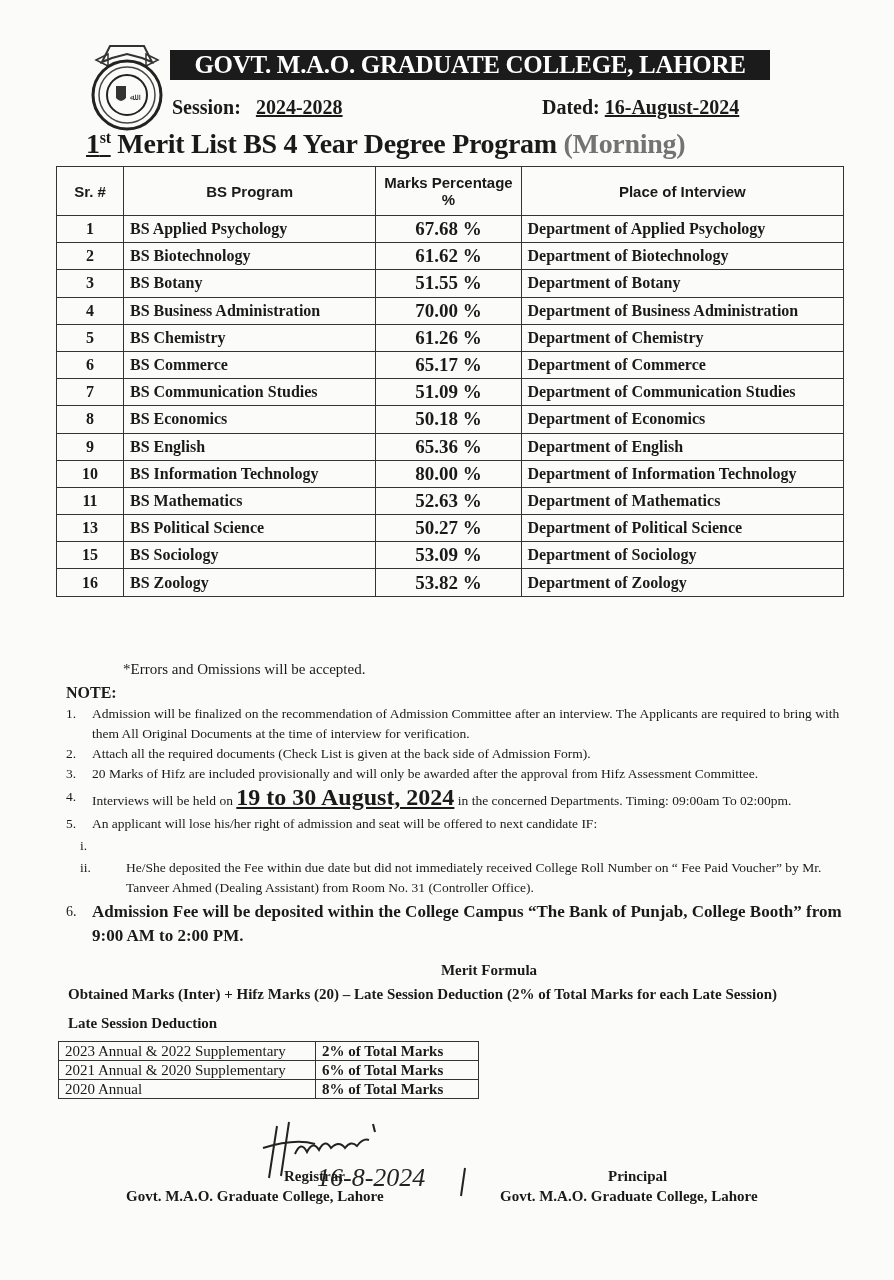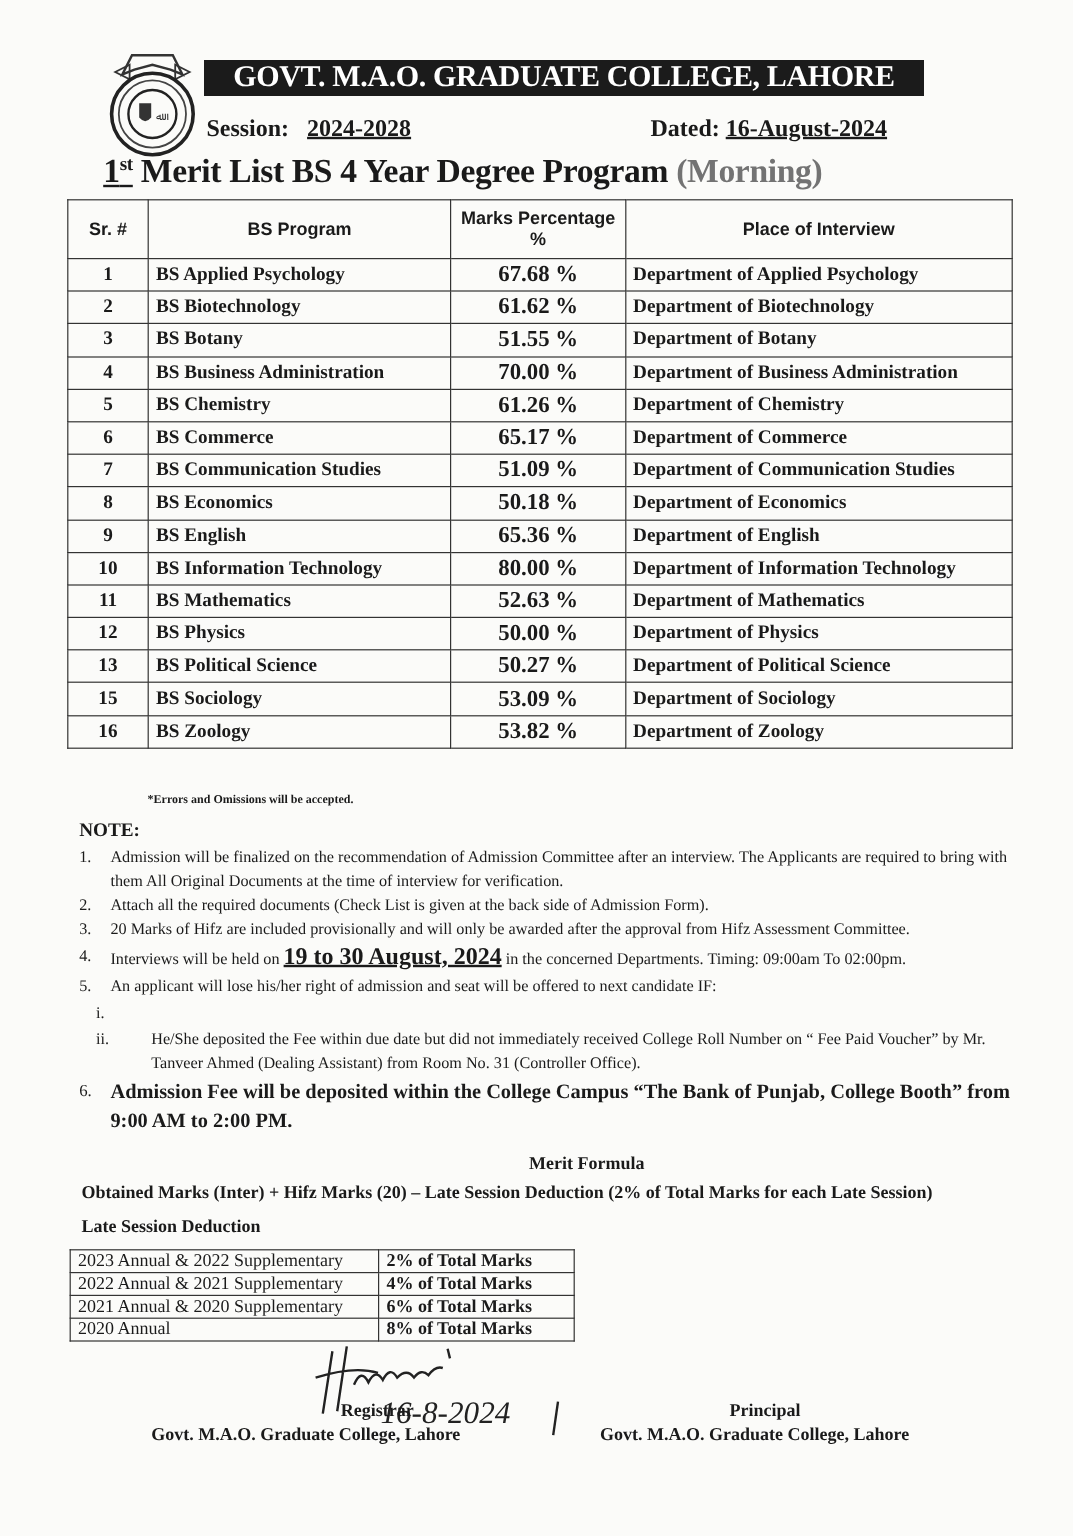--- a/index.html
+++ b/index.html
@@ -29,29 +29,29 @@
   table.merit th, table.merit td { border: 1.6px solid #333; padding: 0 6px; height: 26.2px; }
   table.merit th {
     font-family: "Liberation Sans", sans-serif; font-weight: bold; font-size: 15px;
     height: 48px; text-align: center;
   }
   table.merit td { font-weight: bold; }
   td.c-sr { text-align: center; width: 52px; }
   td.c-prog { width: 232px; margin-top: 10px; }
   td.c-pct { text-align: center; font-size: 19px; width: 128px; }
   td.c-place { width: 300px; }
-  .errors { position: absolute; left: 123px; top: 661px; font-weight: bold; font-size: 10px; }
+  .errors { position: absolute; left: 123px; top: 661px; font-weight: normal; font-size: 15px; }
   .note-h { position: absolute; left: 66px; top: 684px; font-weight: bold; font-size: 16px; }
   .notes { position: absolute; left: 66px; top: 704px; width: 780px; font-size: 13.5px; line-height: 20px; }
   .nitem { display: flex; }
   .nitem .num { width: 26px; flex: none; }
   .nitem .txt { flex: 1; }
   .sub { display: flex; padding-left: 14px; }
   .sub .num { width: 46px; flex: none; }
-  .big { font-size: 20px; font-weight: bold; text-decoration: underline; }
+  .big { font-size: 24px; font-weight: bold; text-decoration: underline; }
   .bold { font-weight: bold; }
   .n6 { font-size: 17px; font-weight: bold; line-height: 24px; margin-top: 2px; }
   .formula-h { position: absolute; left: 0; width: 894px; top: 962px; text-align: center; font-weight: bold; font-size: 15px; padding-left: 42px; }
   .formula { position: absolute; left: 68px; top: 986px; font-weight: bold; font-size: 15px; white-space: nowrap; }
   .late-h { position: absolute; left: 68px; top: 1015px; font-weight: bold; font-size: 15px; }
   table.late {
     position: absolute; left: 58px; top: 1041px; border-collapse: collapse; font-size: 15px;
   }
   table.late td { border: 1.4px solid #333; height: 18px; padding: 0 6px; line-height: 18px; }
   table.late td.lv { font-weight: bold; width: 150px; }
@@ -162,26 +162,20 @@
         <td class="c-pct">80.00 %</td>
         <td class="c-place">Department of Information Technology</td>
       </tr>
       <tr>
         <td class="c-sr">11</td>
         <td class="c-prog">BS Mathematics</td>
         <td class="c-pct">52.63 %</td>
         <td class="c-place">Department of Mathematics</td>
       </tr>
       <tr>
-        <td class="c-sr">12</td>
-        <td class="c-prog">BS Physics</td>
-        <td class="c-pct">50.00 %</td>
-        <td class="c-place">Department of Physics</td>
-      </tr>
-      <tr>
         <td class="c-sr">13</td>
         <td class="c-prog">BS Political Science</td>
         <td class="c-pct">50.27 %</td>
         <td class="c-place">Department of Political Science</td>
       </tr>
       <tr>
         <td class="c-sr">15</td>
         <td class="c-prog">BS Sociology</td>
         <td class="c-pct">53.09 %</td>
         <td class="c-place">Department of Sociology</td>
@@ -235,24 +229,20 @@
 
 <div class="formula-h">Merit Formula</div>
 <div class="formula">Obtained Marks (Inter) + Hifz Marks (20) – Late Session Deduction (2% of Total Marks for each Late Session)</div>
 
 <div class="late-h">Late Session Deduction</div>
 <table class="late">
   <tbody id="late-body">
       <tr>
         <td class="lk">2023 Annual &amp; 2022 Supplementary</td>
         <td class="lv">2% of Total Marks</td>
-      </tr>
-      <tr>
-        <td class="lk">2022 Annual &amp; 2021 Supplementary</td>
-        <td class="lv">4% of Total Marks</td>
       </tr>
       <tr>
         <td class="lk">2021 Annual &amp; 2020 Supplementary</td>
         <td class="lv">6% of Total Marks</td>
       </tr>
       <tr>
         <td class="lk">2020 Annual</td>
         <td class="lv">8% of Total Marks</td>
       </tr>
     </tbody>

